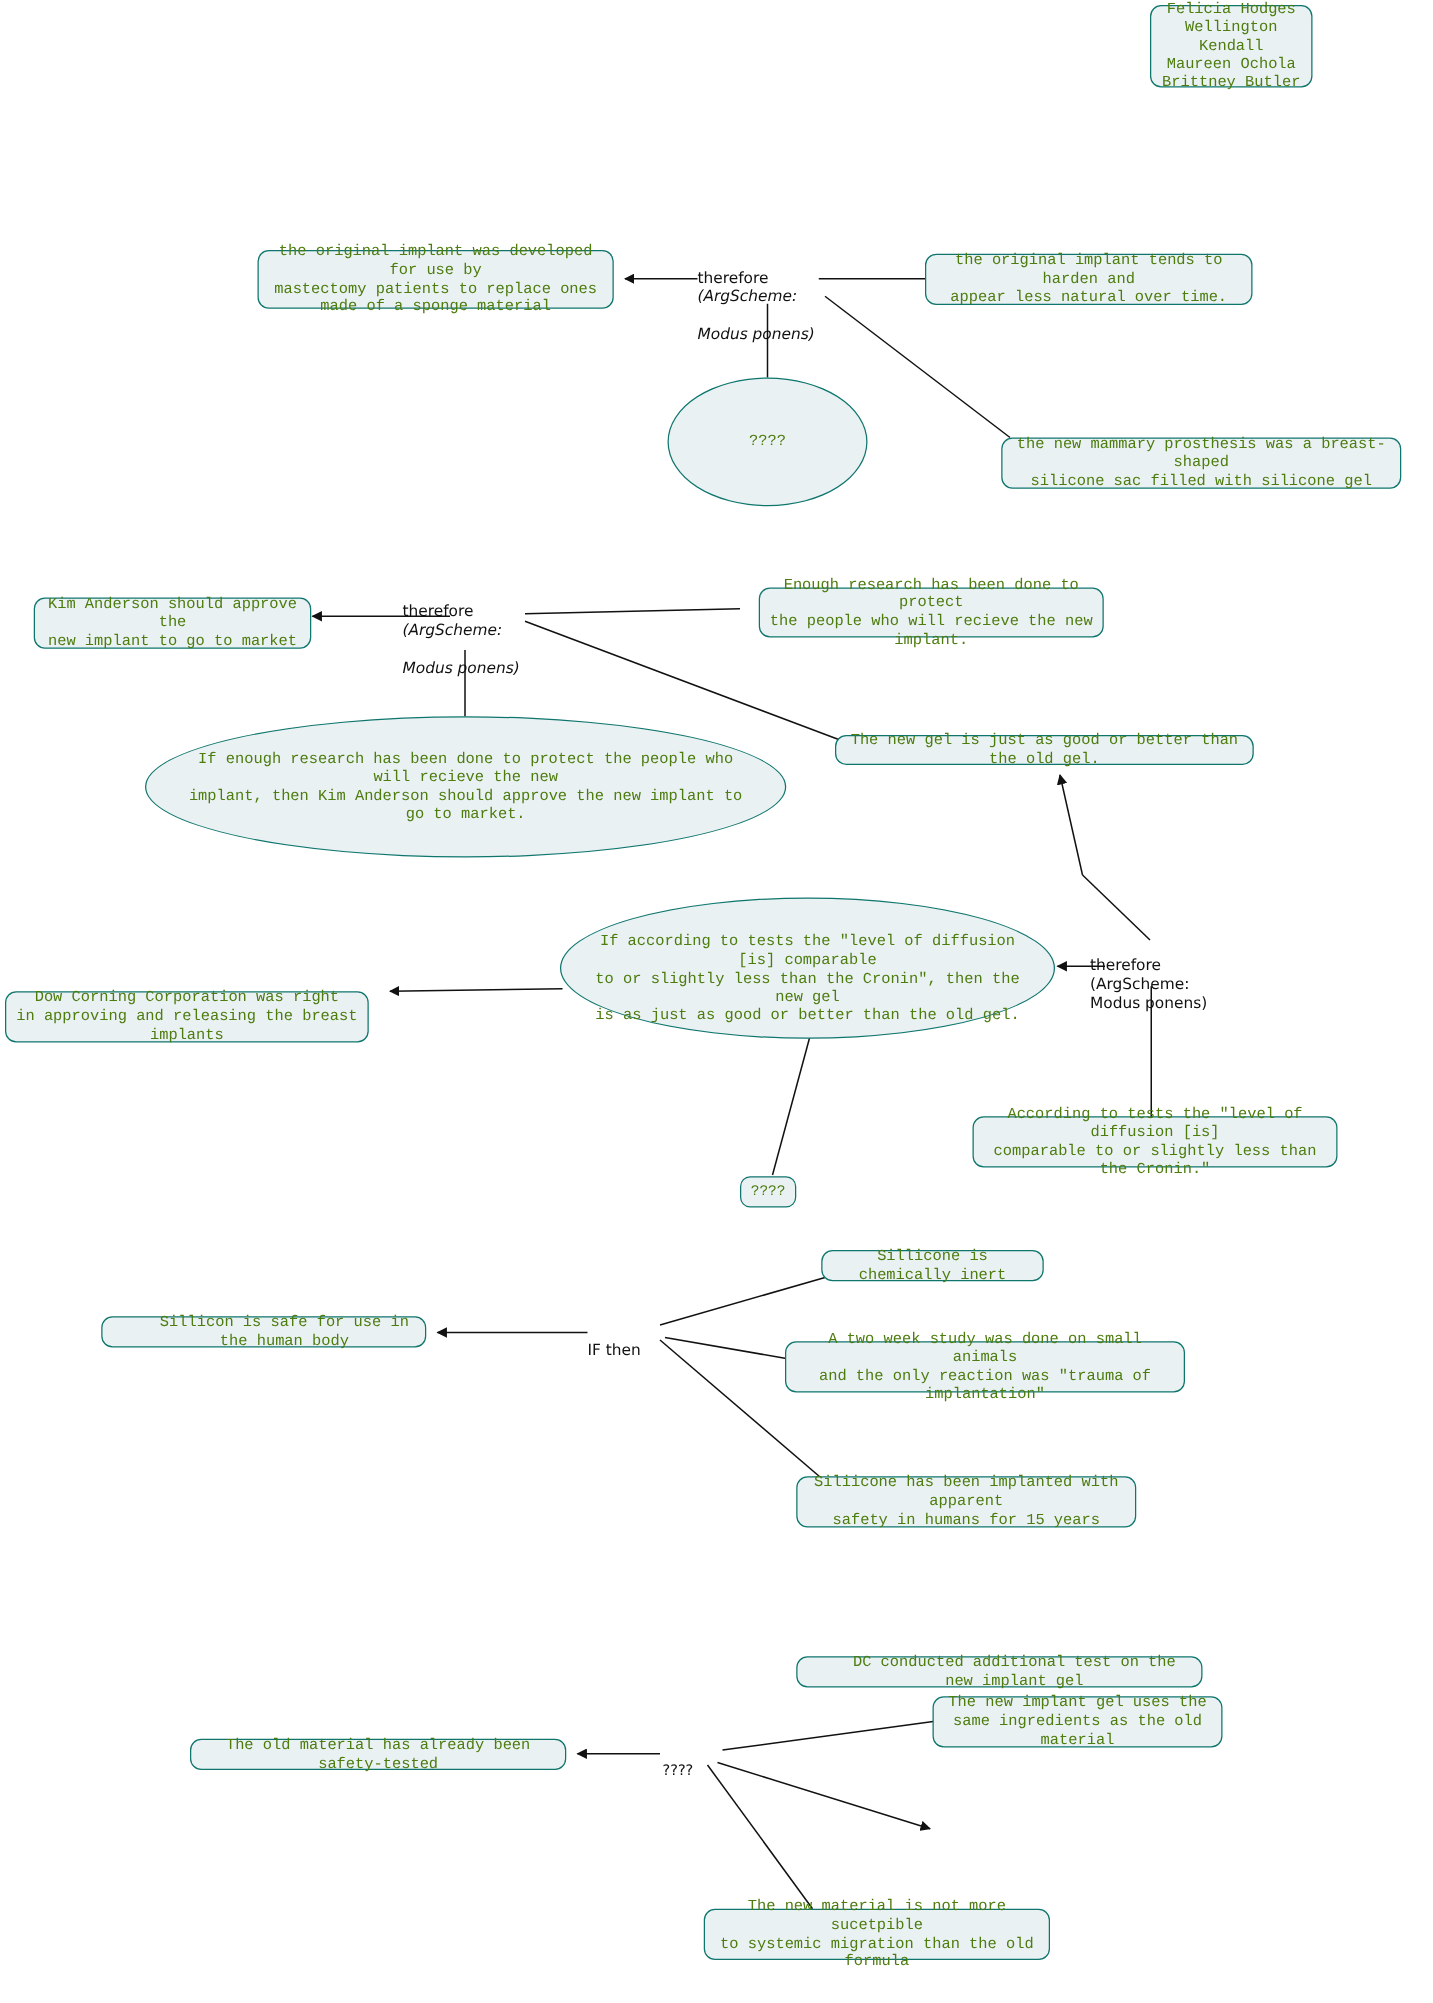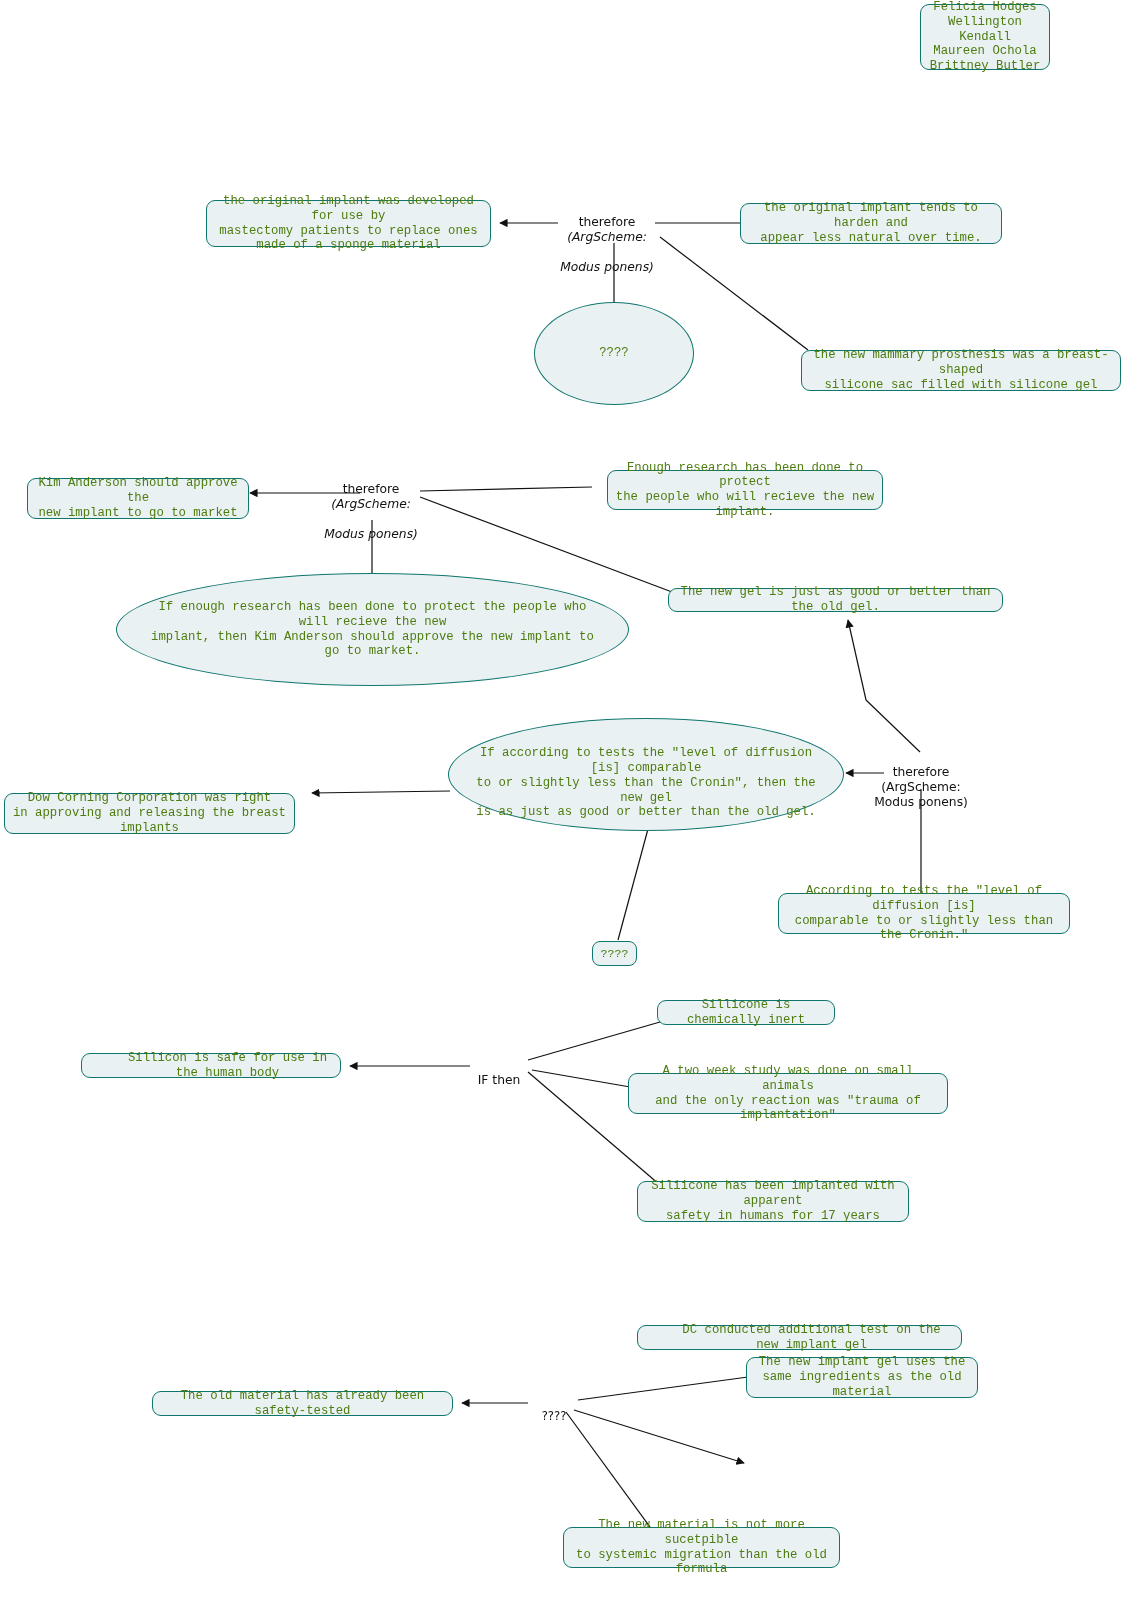--- a/index.html
+++ b/index.html
@@ -52,21 +52,21 @@
     font-size: 11.6px;
     border-radius: 8px;
   }
   .node-text {
     display: block;
     width: 100%;
     white-space: pre-line;
   }
   .conn-label {
     position: absolute;
-    text-align: center;
+    text-align: left;
     font-size: 12.3px;
     line-height: 1.22;
     color: #111;
     white-space: pre-line;
   }
   .conn-label .ital {
     font-style: italic;
     display: block;
   }
   .conn-label.plain {
@@ -211,21 +211,21 @@
     <span>IF then</span>
   </div>
 
   <div class="node" style="left:628px; top:1073px; width:320px; height:41px;">
     <span class="node-text">A two week study was done on small animals
 and the only reaction was "trauma of implantation"</span>
   </div>
 
   <div class="node" style="left:637px; top:1181px; width:272px; height:41px;">
     <span class="node-text">Siliicone has been implanted with apparent
-safety in humans for 17 years</span>
+safety in humans for 15 years</span>
   </div>
 
   <div class="node" style="left:746px; top:1357px; width:232px; height:41px;">
     <span class="node-text">The new implant gel uses the
 same ingredients as the old material</span>
   </div>
 
   <div class="node" style="left:152px; top:1391px; width:301px; height:25px;">
     <span class="node-text">The old material has already been safety-tested</span>
   </div>

